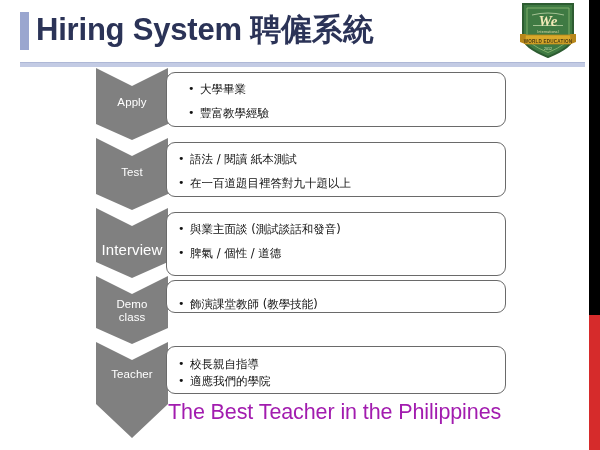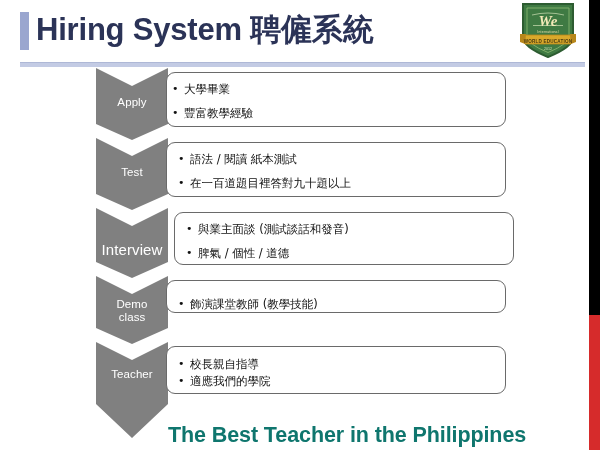--- a/index.html
+++ b/index.html
@@ -185,25 +185,24 @@
     font-size: 11px;
     color: #111111;
   }
 
   
   #tagline {
     position: absolute;
     left: 168px;
     top: 400px;
     font-size: 21.5px;
-    font-weight: 700;
-    color: #0f766e;
+    font-weight: 400;
+    color: #a21caf;
     white-space: nowrap;
     letter-spacing: -0.1px;
-    margin-top: 23px;
   }
 </style>
 </head>
 <body>
 
 <div id="slide">
 
   <div class="edge-bar black"></div>
   <div class="edge-bar red"></div>
 
@@ -233,21 +232,21 @@
       <div class="row" style="top: 68px;">
         <div class="chev">
           <svg width="72" height="72" viewBox="0 0 72 72">
             <path d="M0 0 L36 18 L72 0 L72 56 L36 72 L0 56 Z" fill="#808080"></path>
           </svg>
         </div>
         <div class="chev-label" style="top: 28px;">
           <div>Apply</div>
         </div>
         <div class="box" style="left: 70px; width: 340px; top: 4px; height: 55px;">
-          <ul style="padding: 9px 0px 0px 2px; line-height: 14px;">
+          <ul style="padding: 9px 0px 0px 2px; line-height: 14px; margin-left: 16px;">
             <li style="margin-bottom: 10px;">大學畢業</li>
             <li style="margin-bottom: 10px;">豐富教學經驗</li>
           </ul>
         </div>
       </div>
       <div class="row" style="top: 138px;">
         <div class="chev">
           <svg width="72" height="72" viewBox="0 0 72 72">
             <path d="M0 0 L36 18 L72 0 L72 56 L36 72 L0 56 Z" fill="#808080"></path>
           </svg>
@@ -264,21 +263,21 @@
       </div>
       <div class="row" style="top: 208px;">
         <div class="chev">
           <svg width="72" height="70" viewBox="0 0 72 70">
             <path d="M0 0 L36 18 L72 0 L72 54 L36 70 L0 54 Z" fill="#808080"></path>
           </svg>
         </div>
         <div class="chev-label" style="top: 35px; font-size: 15px; text-align: center;">
           <div>Interview</div>
         </div>
-        <div class="box" style="left: 70px; width: 340px; top: 4px; height: 53px; margin-left: 8px;">
+        <div class="box" style="left: 70px; width: 340px; top: 4px; height: 64px;">
           <ul style="padding: 9px 0px 0px 8px; line-height: 14px;">
             <li style="margin-bottom: 10px;">與業主面談 (測試談話和發音)</li>
             <li style="margin-bottom: 10px;">脾氣 / 個性 / 道德</li>
           </ul>
         </div>
       </div>
       <div class="row" style="top: 276px;">
         <div class="chev">
           <svg width="72" height="68" viewBox="0 0 72 68">
             <path d="M0 0 L36 18 L72 0 L72 52 L36 68 L0 52 Z" fill="#808080"></path>

